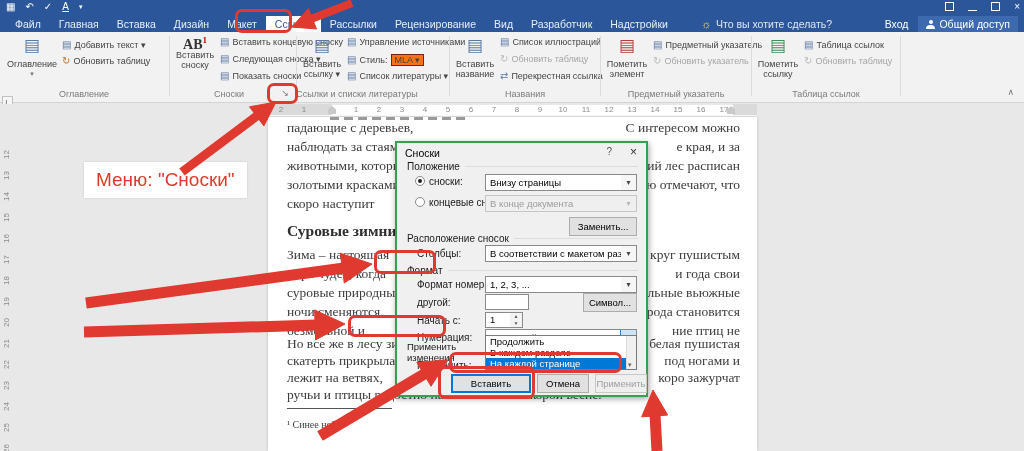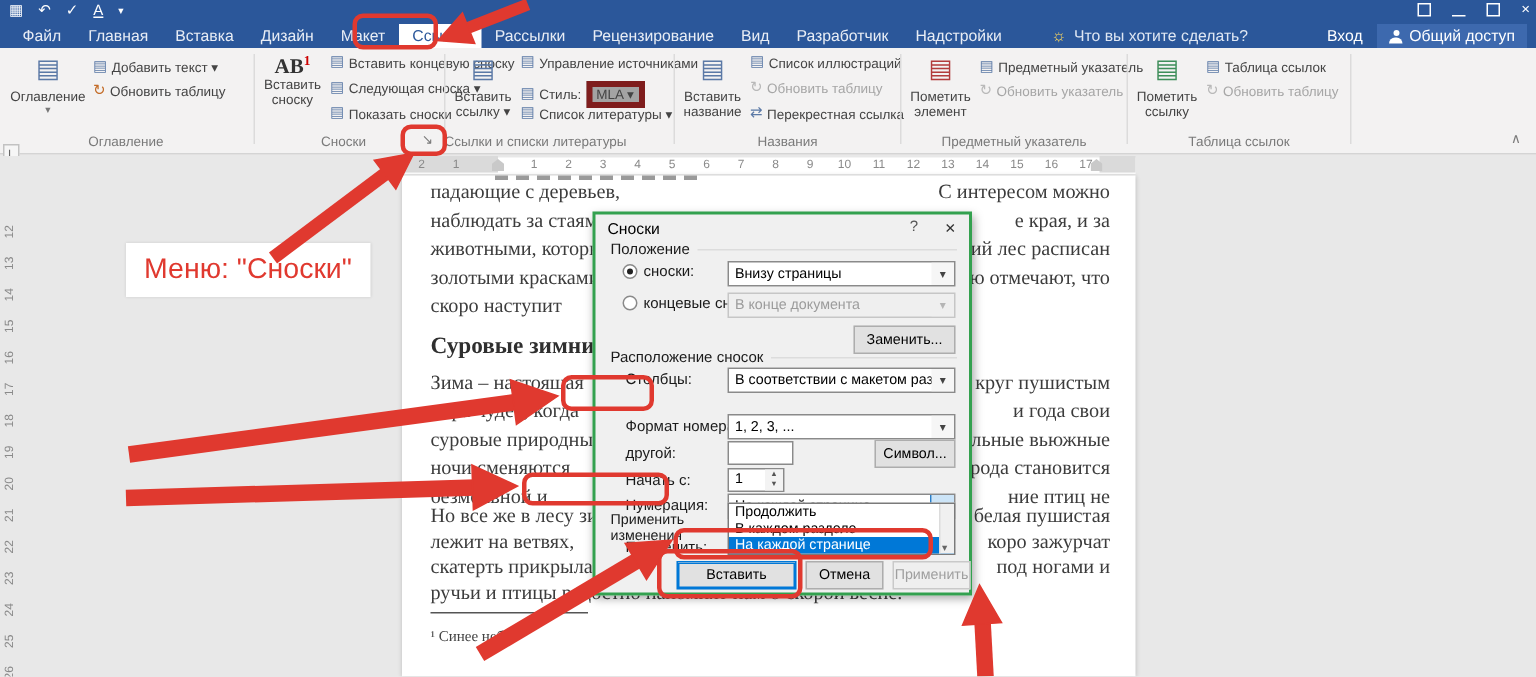--- a/index.html
+++ b/index.html
@@ -31,21 +31,21 @@
   .ribbon { position:absolute; left:0; top:32px; width:1024px; height:71px; background:#f3f2f2; border-bottom:1px solid #d4d4d4; font-size:9px; color:#444; }
   .rsep { position:absolute; top:4px; height:60px; width:1px; background:#dcdbdb; }
   .rg-label { position:absolute; top:57px; font-size:9px; color:#7a7a7a; text-align:center; white-space:nowrap; }
   .bb { position:absolute; top:3px; display:flex; flex-direction:column; align-items:center; text-align:center; line-height:10px; color:#444; }
   .bb .bicon { font-size:17px; color:#5b79a6; height:24px; line-height:22px; }
   .sb { position:absolute; display:flex; align-items:center; gap:3px; white-space:nowrap; line-height:10px; }
   .sb .sicon { color:#5b79a6; font-size:10px; }
   .sb.dis { color:#a6a6a6; } .sb.dis .sicon { color:#b9b9b9; }
   .ab1 { font-family:"Liberation Serif", serif; font-weight:bold; font-size:14px; color:#333; }
   .ab1 sup { color:#c00; font-size:9px; }
-  .mla { border:4px solid #7f1d1d; background:#a3a3a3; padding:0 3px; font-size:9px; }
+  .mla { border:1px solid #7f1d1d; background:#f97316; padding:0 3px; font-size:9px; }
   .launcher { position:absolute; left:279px; top:55px; width:12px; height:12px; color:#7a7a7a; font-size:9px; text-align:center; line-height:12px; }
   .collapse { position:absolute; right:10px; top:55px; color:#7a7a7a; font-size:9px; }
 
   
   .hruler { position:absolute; left:0; top:104px; width:1024px; height:13px; background:#e8e8e8; font-size:8px; color:#8a8a8a; }
   .hruler .page { position:absolute; left:268px; top:1px; width:489px; height:11px; background:#fff; }
   .hruler .marg { position:absolute; top:0; height:11px; background:#dadada; }
   .hruler .num { position:absolute; top:1px; width:12px; text-align:center; }
   .hr-mark { position:absolute; width:8px; height:8px; background:#c9c9c9; top:2px; clip-path:polygon(50% 0,100% 40%,100% 100%,0 100%,0 40%); }
   .vruler { position:absolute; left:0; top:117px; width:12px; height:334px; background:#e8e8e8; font-size:8px; color:#8a8a8a; }
@@ -354,26 +354,26 @@
             <span>ние птиц не</span>
           </div>
       </div>
 
       <div class="body-text p4" style="top:219px">
         <div class="dl">
             <span>Но все же в лесу зимой</span>
             <span>белая пушистая</span>
           </div>
         <div class="dl">
+            <span>скатерть прикрыла</span>
+            <span>под ногами и</span>
+          </div>
+        <div class="dl">
             <span>лежит на ветвях,</span>
             <span>коро зажурчат</span>
-          </div>
-        <div class="dl">
-            <span>скатерть прикрыла</span>
-            <span>под ногами и</span>
           </div>
         <div class="dl">
             <span>ручьи и птицы радостно напомнят нам о скорой весне.</span>
             <span></span>
           </div>
       </div>
 
       <div class="fnrule"></div>
       <div class="fntext">¹ Синее небо</div>
     </div>
@@ -400,20 +400,24 @@
     <div class="dbtn" style="left:172px;top:74px;width:68px">Заменить...</div>
 
     <div class="grp" style="top:90px">
         <span>Расположение сносок</span>
         <span class="gline"></span>
       </div>
 
     <div class="row-label" style="top:105px">Столбцы:</div>
     <div class="combo" style="top:102px"><span>В соответствии с макетом раздела</span><span class="arr">▾</span></div>
 
+    <div class="grp" style="top:122px">
+        <span>Формат</span>
+        <span class="gline"></span>
+      </div>
 
     <div class="row-label" style="top:136px">Формат номера:</div>
     <div class="combo" style="top:133px"><span>1, 2, 3, ...</span><span class="arr">▾</span></div>
 
     <div class="row-label" style="top:154px">другой:</div>
     <div class="tinput" style="top:151px"></div>
     <div class="dbtn" style="left:186px;top:150px;width:54px">Символ...</div>
 
     <div class="row-label" style="top:172px">Начать с:</div>
     <div class="spin" style="top:169px"><span>1</span><span class="ud"><span>▲</span><br><span>▼</span></span></div>

